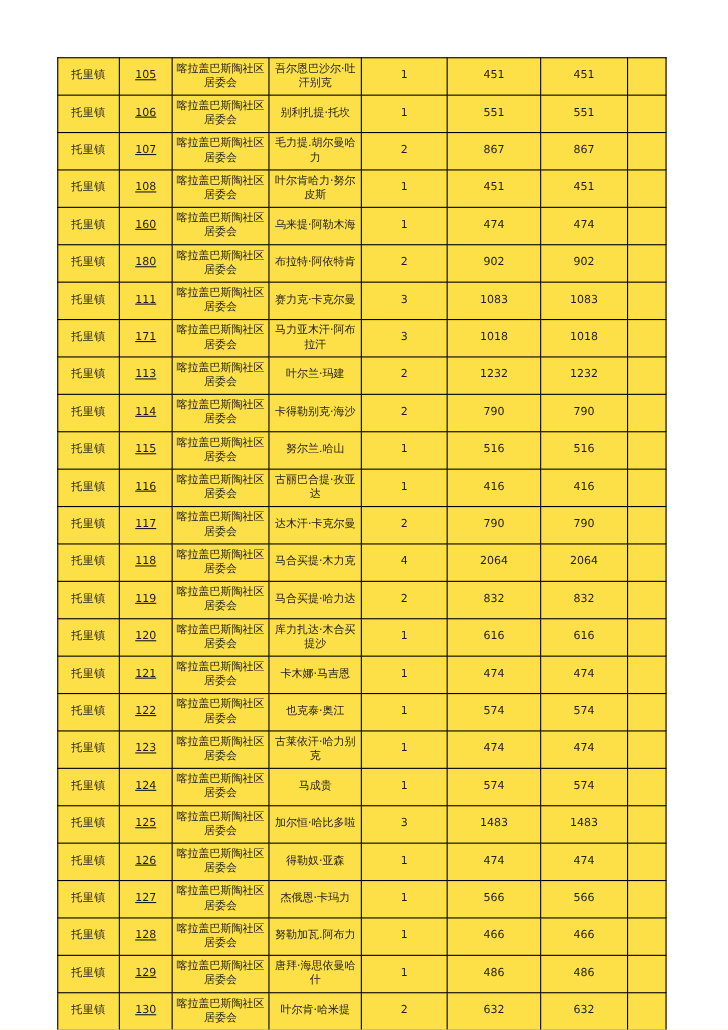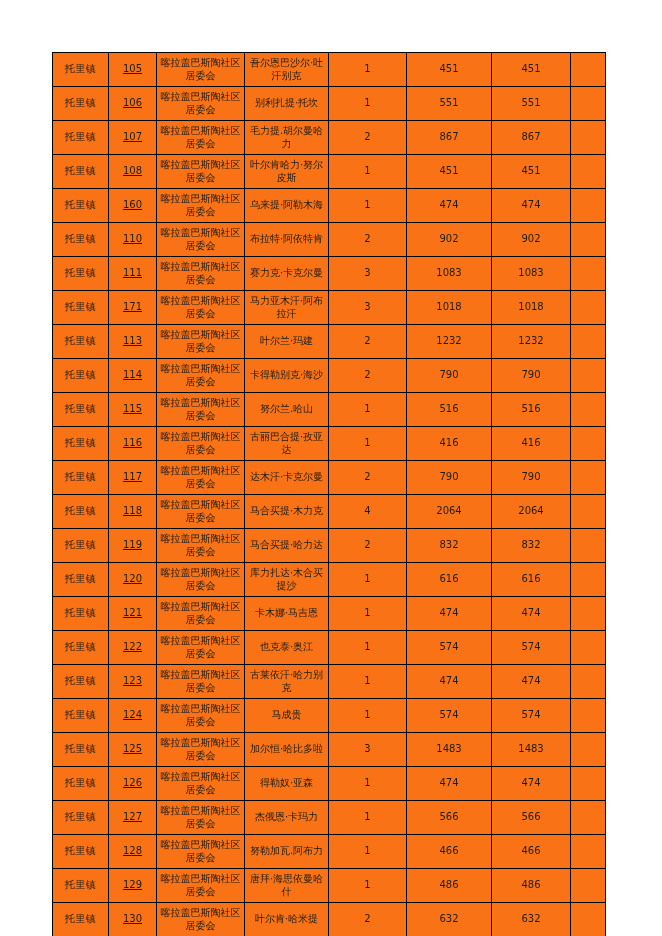--- a/index.html
+++ b/index.html
@@ -24,21 +24,21 @@
   .table-wrap {
     position: absolute;
     left: 52px;
     top: 52px;
     width: 553px;
   }
   table.roster {
     border-collapse: collapse;
     table-layout: fixed;
     width: 553px;
-    background: #f97316;
+    background: #fde047;
   }
   table.roster td {
     border: 1px solid #000000;
     padding: 1px 2px;
     text-align: center;
     vertical-align: middle;
     font-size: 10px;
     line-height: 1.28;
     color: #1d1d1d;
     height: 34px;
@@ -107,21 +107,21 @@
             <td class="c-seq">160</td>
             <td class="c-community">喀拉盖巴斯陶社区居委会</td>
             <td class="c-name">乌来提·阿勒木海</td>
             <td class="c-count">1</td>
             <td class="c-amount">474</td>
             <td class="c-paid">474</td>
             <td class="c-remark"></td>
           </tr>
           <tr>
             <td class="c-town">托里镇</td>
-            <td class="c-seq">110</td>
+            <td class="c-seq">180</td>
             <td class="c-community">喀拉盖巴斯陶社区居委会</td>
             <td class="c-name">布拉特·阿依特肯</td>
             <td class="c-count">2</td>
             <td class="c-amount">902</td>
             <td class="c-paid">902</td>
             <td class="c-remark"></td>
           </tr>
           <tr>
             <td class="c-town">托里镇</td>
             <td class="c-seq">111</td>

